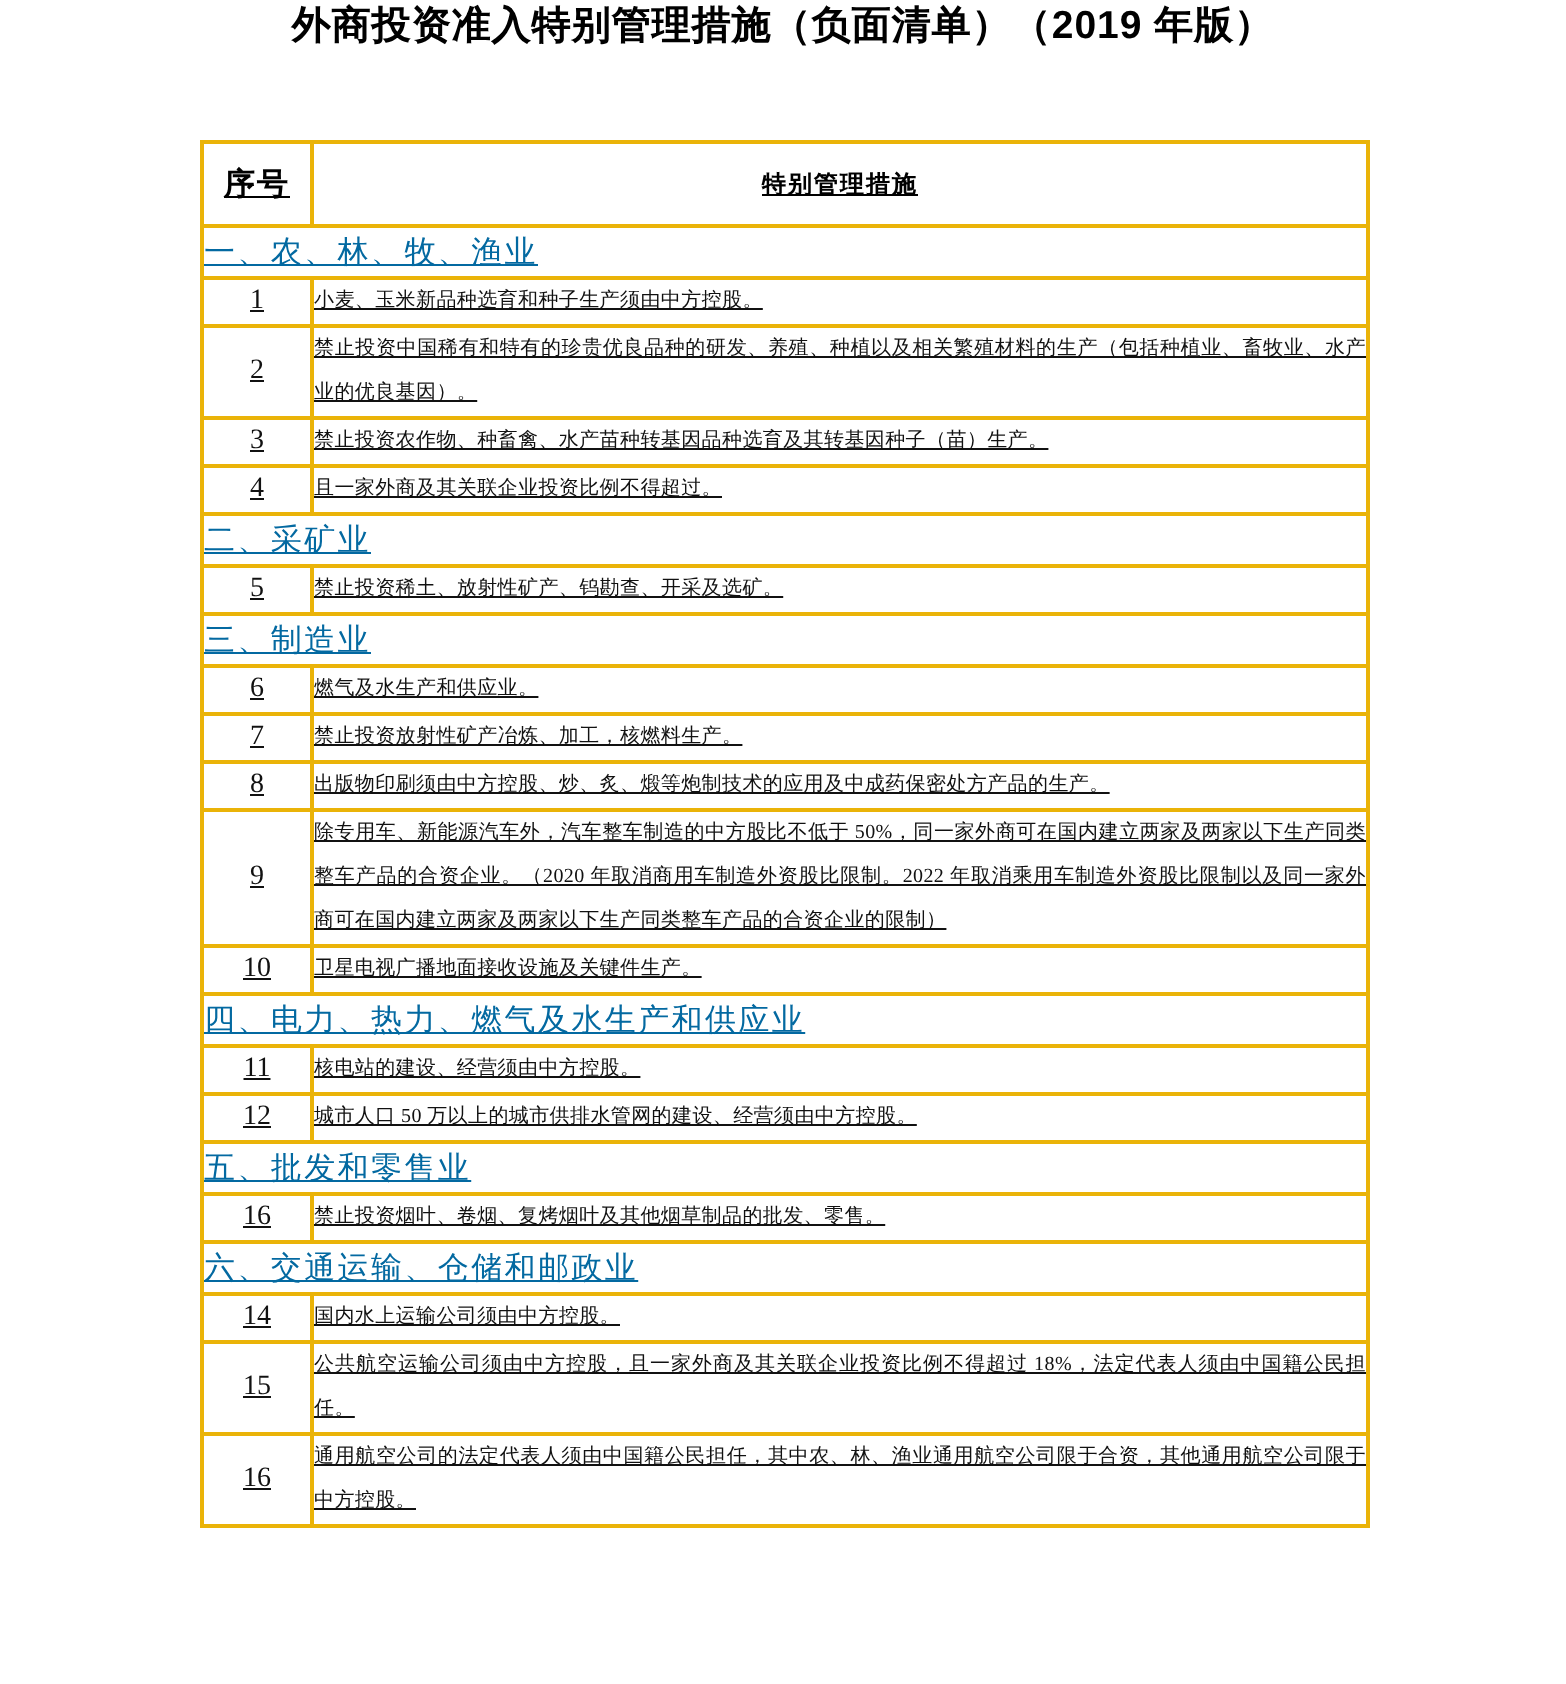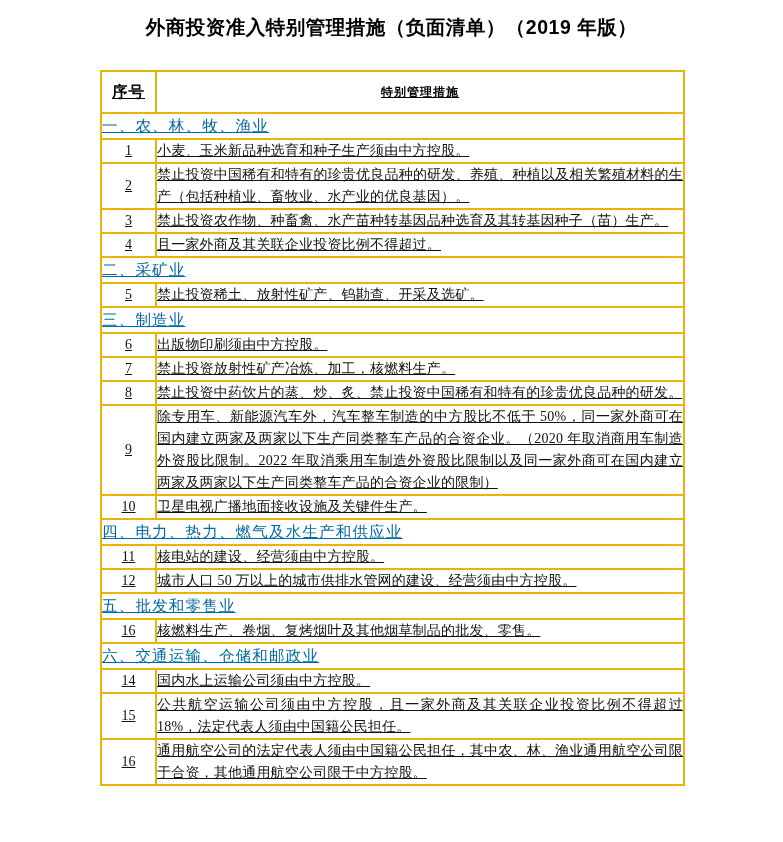--- a/index.html
+++ b/index.html
@@ -20,21 +20,21 @@
     height: 842px;
     box-sizing: border-box;
   }
   .doc-title {
     text-align: center;
     font-family: "Liberation Sans", "DejaVu Sans", sans-serif;
     font-weight: bold;
     font-size: 19.5px;
     letter-spacing: 0.5px;
     color: #000000;
-    padding-top: 14px;
+    padding-top: 0;
     padding-bottom: 0;
     line-height: 1.4;
   }
   .table-wrap {
     position: absolute;
     left: 100px;
     top: 70px;
     width: 583px;
   }
   table.neg-list {
@@ -77,21 +77,21 @@
     height: 24px;
   }
 
   .num-cell {
     text-align: center;
     font-size: 14px;
     color: #111;
     font-family: "Liberation Serif", "DejaVu Serif", serif;
   }
   .txt-cell {
-    font-size: 14px;
+    font-size: 10px;
     line-height: 22px;
     color: #111;
     padding: 4px 8px 4px 10px;
     text-align: justify;
     text-justify: inter-ideograph;
     letter-spacing: 0.2px;
   }
 </style>
 </head>
 <body>
@@ -137,29 +137,29 @@
           </tr>
           <tr>
             <td class="num-cell">5</td>
             <td class="txt-cell">禁止投资稀土、放射性矿产、钨勘查、开采及选矿。</td>
           </tr>
           <tr>
             <td class="sec-cell" colspan="2">三、制造业</td>
           </tr>
           <tr>
             <td class="num-cell">6</td>
-            <td class="txt-cell">出版物印刷须由中方控股。</td>
+            <td class="txt-cell">燃气及水生产和供应业。</td>
           </tr>
           <tr>
             <td class="num-cell">7</td>
             <td class="txt-cell">禁止投资放射性矿产冶炼、加工，核燃料生产。</td>
           </tr>
           <tr>
             <td class="num-cell">8</td>
-            <td class="txt-cell">禁止投资中药饮片的蒸、炒、炙、禁止投资中国稀有和特有的珍贵优良品种的研发。</td>
+            <td class="txt-cell">出版物印刷须由中方控股、炒、炙、煅等炮制技术的应用及中成药保密处方产品的生产。</td>
           </tr>
           <tr>
             <td class="num-cell">9</td>
             <td class="txt-cell">除专用车、新能源汽车外，汽车整车制造的中方股比不低于 50%，同一家外商可在国内建立两家及两家以下生产同类整车产品的合资企业。（2020 年取消商用车制造外资股比限制。2022 年取消乘用车制造外资股比限制以及同一家外商可在国内建立两家及两家以下生产同类整车产品的合资企业的限制）</td>
           </tr>
           <tr>
             <td class="num-cell">10</td>
             <td class="txt-cell">卫星电视广播地面接收设施及关键件生产。</td>
           </tr>
           <tr>
@@ -171,21 +171,21 @@
           </tr>
           <tr>
             <td class="num-cell">12</td>
             <td class="txt-cell">城市人口 50 万以上的城市供排水管网的建设、经营须由中方控股。</td>
           </tr>
           <tr>
             <td class="sec-cell" colspan="2">五、批发和零售业</td>
           </tr>
           <tr>
             <td class="num-cell">16</td>
-            <td class="txt-cell">核燃料生产、卷烟、复烤烟叶及其他烟草制品的批发、零售。</td>
+            <td class="txt-cell">禁止投资烟叶、卷烟、复烤烟叶及其他烟草制品的批发、零售。</td>
           </tr>
           <tr>
             <td class="sec-cell" colspan="2">六、交通运输、仓储和邮政业</td>
           </tr>
           <tr>
             <td class="num-cell">14</td>
             <td class="txt-cell">国内水上运输公司须由中方控股。</td>
           </tr>
           <tr>
             <td class="num-cell">15</td>

